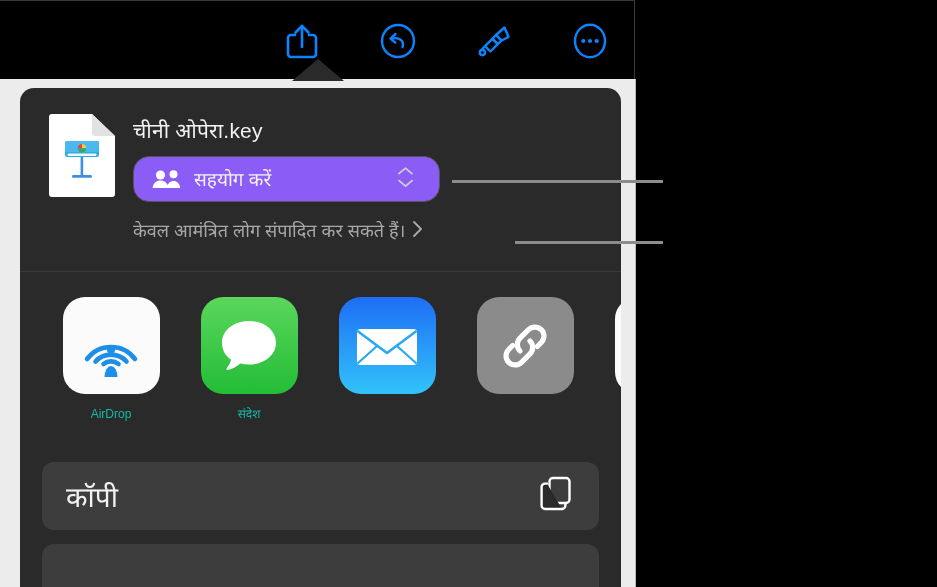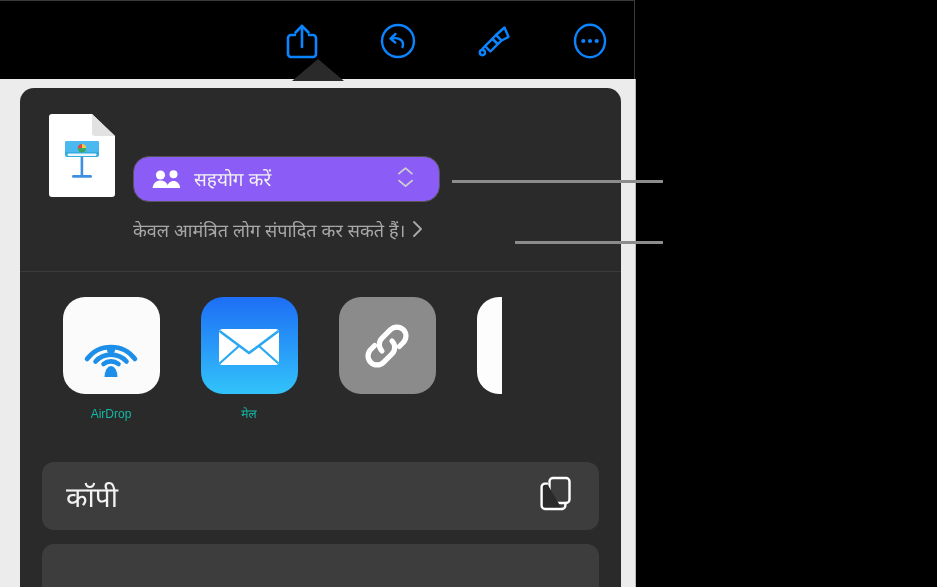--- a/index.html
+++ b/index.html
@@ -206,20 +206,21 @@
                 <rect x="20.5" y="40.5" width="29" height="2.6" rx="1.3" fill="#ffffff" opacity=".9"></rect>
                 <path d="M35 31 a4.2 4.2 0 0 1 4.2 4.2 H35 z" fill="#f7c948"></path>
                 <path d="M35 31 a4.2 4.2 0 0 0 -4.2 4.2 H35 z" fill="#e8453c"></path>
                 <path d="M30.8 35.2 a4.2 4.2 0 0 0 8.4 0 z" fill="#3ca55c"></path>
                 <rect x="33.6" y="44" width="2.6" height="19" fill="#3f8fe0"></rect>
                 <rect x="25" y="62" width="20" height="2.8" rx="1.4" fill="#3f8fe0"></rect>
               </g>
             </svg>
           </div>
 
+          <div class="doc-title">चीनी ओपेरा.key</div>
 
           <div class="collab-btn">
             <span class="collab-people">
               <svg width="30" height="20" viewBox="0 0 30 20">
                 <circle cx="8.5" cy="6" r="4.6" fill="#ffffff"></circle>
                 <path d="M0.6 19 c0.4 -5 3.9 -7.6 7.9 -7.6 s7.5 2.6 7.9 7.6 z" fill="#ffffff"></path>
                 <circle cx="21.5" cy="5.2" r="4" fill="#ffffff"></circle>
                 <path d="M14.8 19 c0.5 -4.6 3.5 -6.9 6.7 -6.9 s6.2 2.3 6.7 6.9 z" fill="#ffffff"></path>
               </svg>
             </span>
@@ -254,30 +255,39 @@
                   <path d="M21.5 52.5 a21 21 0 0 1 31 0"></path>
                   <path d="M29.5 55 a12.2 12.2 0 0 1 15 0"></path>
                 </g>
                 <circle cx="37" cy="40.5" r="4.1" fill="#1e8fe8"></circle>
                 <path d="M30.5 68 a6.5 11 0 0 1 13 0 z" fill="#1e8fe8"></path>
               </svg>
             </div>
             <div class="app-label">AirDrop</div>
           </div>
 
+          <div class="app">
+            <div class="app-tile tile-msg">
+              <svg width="74" height="74" viewBox="0 0 74 74">
+                <path d="M37 12 c15.5 0 27 9.6 27 21.8 c0 12.2 -11.5 21.8 -27 21.8 c-3 0 -5.9 -0.35 -8.6 -1
+                         c-3.4 2.9 -8 5.6 -12.7 6.4 c-1 0.17 -1.6 -0.9 -1 -1.7 c1.9 -2.5 3.7 -5.6 4.3 -8.6
+                         C12.9 46.5 10 40.5 10 33.8 C10 21.6 21.5 12 37 12 z" fill="#ffffff"></path>
+              </svg>
+            </div>
+            <div class="app-label">संदेश</div>
+          </div>
 
           <div class="app">
             <div class="app-tile tile-mail">
               <svg width="74" height="74" viewBox="0 0 74 74">
                 <rect x="7" y="20" width="60" height="36" rx="3.5" fill="#ffffff"></rect>
                 <path d="M7.5 22 L37 44 L66.5 22" fill="none" stroke="#2aa8f2" stroke-width="2.6" stroke-linejoin="round"></path>
                 <path d="M7.5 54.5 L27 37 M66.5 54.5 L47 37" fill="none" stroke="#2aa8f2" stroke-width="2.2"></path>
               </svg>
             </div>
-            <div class="app-label">मेल</div>
           </div>
 
           <div class="app">
             <div class="app-tile tile-link">
               <svg width="74" height="74" viewBox="0 0 74 74">
                 <g fill="none" stroke="#ffffff" stroke-width="5.2" stroke-linecap="round">
                   <path d="M32 42 a9 9 0 0 1 0 -12.8 l8.5 -8.5 a9 9 0 0 1 12.8 12.8 l-4 4"></path>
                   <path d="M42 32 a9 9 0 0 1 0 12.8 l-8.5 8.5 a9 9 0 0 1 -12.8 -12.8 l4 -4"></path>
                 </g>
               </svg>

